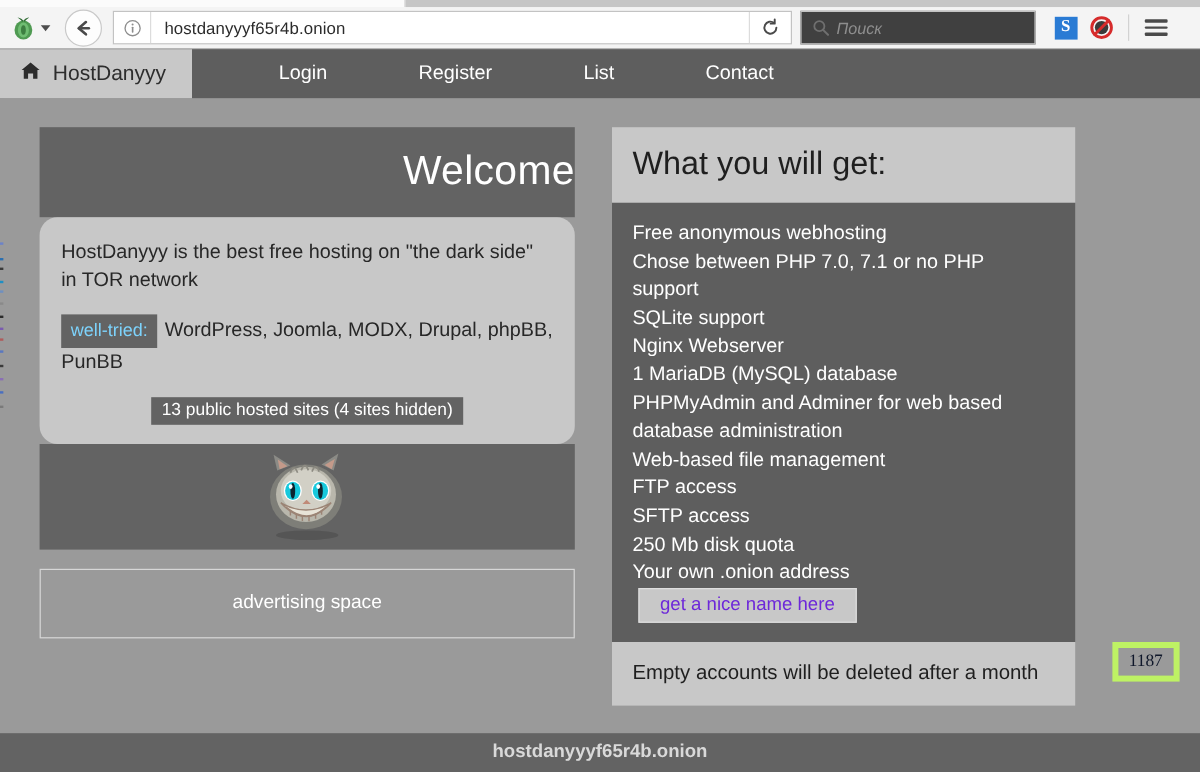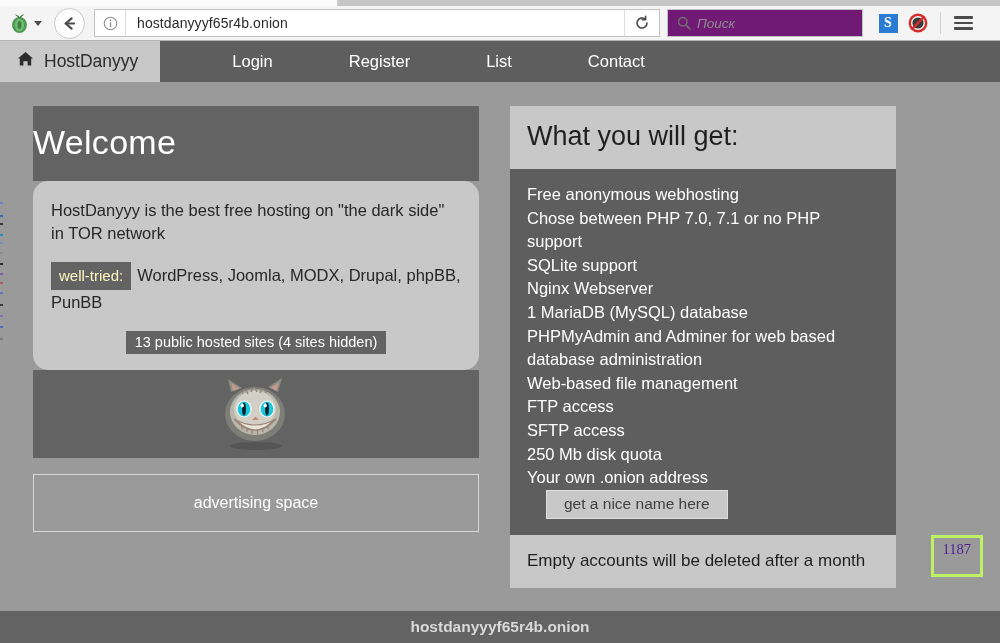--- a/index.html
+++ b/index.html
@@ -74,21 +74,21 @@
     white-space: nowrap; overflow: hidden;
   }
   .reload-btn {
     width: 34px; height: 26px;
     display: flex; align-items: center; justify-content: center;
     border-left: 1px solid #dcdcdc; cursor: pointer;
   }
 
   .searchbar {
     width: 196px; height: 28px; margin-left: 7px;
-    background: #701a75; border: 1px solid #c3c3c3;
+    background: #404040; border: 1px solid #c3c3c3;
     display: flex; align-items: center; box-sizing: border-box;
   }
   .search-ph {
     font-size: 13.5px; color: #8e8e8e; font-style: italic;
     margin-left: 6px;
   }
 
   .toolbar-icons { display: flex; align-items: center; margin-left: 10px; }
   .tb-icon { width: 30px; height: 28px; display: flex; align-items: center; justify-content: center; cursor: pointer; }
   .icon-s {
@@ -136,36 +136,36 @@
     position: absolute; left: 0; width: 3px; height: 2px; display: block;
   }
 
   .panel { position: absolute; }
 
   
   #welcome-panel { left: 33px; top: 24px; width: 446px; }
   #welcome-header {
     background: #636363; color: #ffffff;
     font-size: 34px; font-weight: normal;
-    text-align: left; padding: 17px 0 19px;
+    text-align: right; padding: 17px 0 19px;
     letter-spacing: 0.3px;
   }
   #welcome-body {
     background: #c8c8c8; color: #272727;
     padding: 18px 18px 16px;
     border-radius: 15px;
   }
   #welcome-body .intro {
     font-size: 16.5px; line-height: 1.42; margin: 0 0 16px;
   }
   #welcome-body .tried-line {
     font-size: 16.5px; line-height: 1.55;
   }
   .tag-dark {
-    display: inline-block; background: #636363; color: #fef9c3;
+    display: inline-block; background: #636363; color: #7dd3fc;
     font-size: 15px; padding: 2px 8px 3px; margin-right: 6px;
   }
   .badge-row { text-align: center; margin-top: 15px; }
   .badge-dark {
     display: inline-block; background: #636363; color: #ffffff;
     font-size: 14.5px; padding: 3px 9px 4px;
   }
   #cat-box {
     background: #636363; height: 88px;
     display: flex; align-items: center; justify-content: center;
@@ -185,34 +185,34 @@
     background: #c8c8c8; color: #1f1f1f;
     font-size: 27px; padding: 15px 17px 17px;
   }
   #features-body {
     background: #5e5e5e; color: #ffffff;
     padding: 14px 17px 16px;
     font-size: 16.5px; line-height: 1.43;
   }
   #features-body .feat { margin: 0; }
   .btn-light {
-    display: inline-block; background: #c8c8c8; color: #404040;
-    font-size: 15.5px; padding: 2px 17px 3px; margin-left: 19px;
+    display: inline-block; background: #c8c8c8; color: #6d28d9;
+    font-size: 15.5px; padding: 2px 17px 3px; margin-left: 5px;
     border: 1px solid #dedede;
     cursor: pointer;
   }
   #features-footer {
     background: #c8c8c8; color: #1f1f1f;
     font-size: 17px; padding: 16px 17px 17px;
   }
 
   #counter-badge {
     position: absolute; right: 17px; top: 453px;
-    border: 3px solid #bef264; color: #4c1d95;
-    font-size: 14.5px; padding: 3px 9px 16px;
+    border: 5px solid #bef264; color: #0f172a;
+    font-size: 14.5px; padding: 3px 9px 3px;
     font-family: "Liberation Serif", serif;
   }
 
   
   #site-footer {
     position: absolute; left: 0; top: 611px; width: 1000px; height: 32px;
     background: #636363; color: #d9d9d9;
     display: flex; align-items: center; justify-content: center;
     font-size: 15.5px; font-weight: bold;
   }

